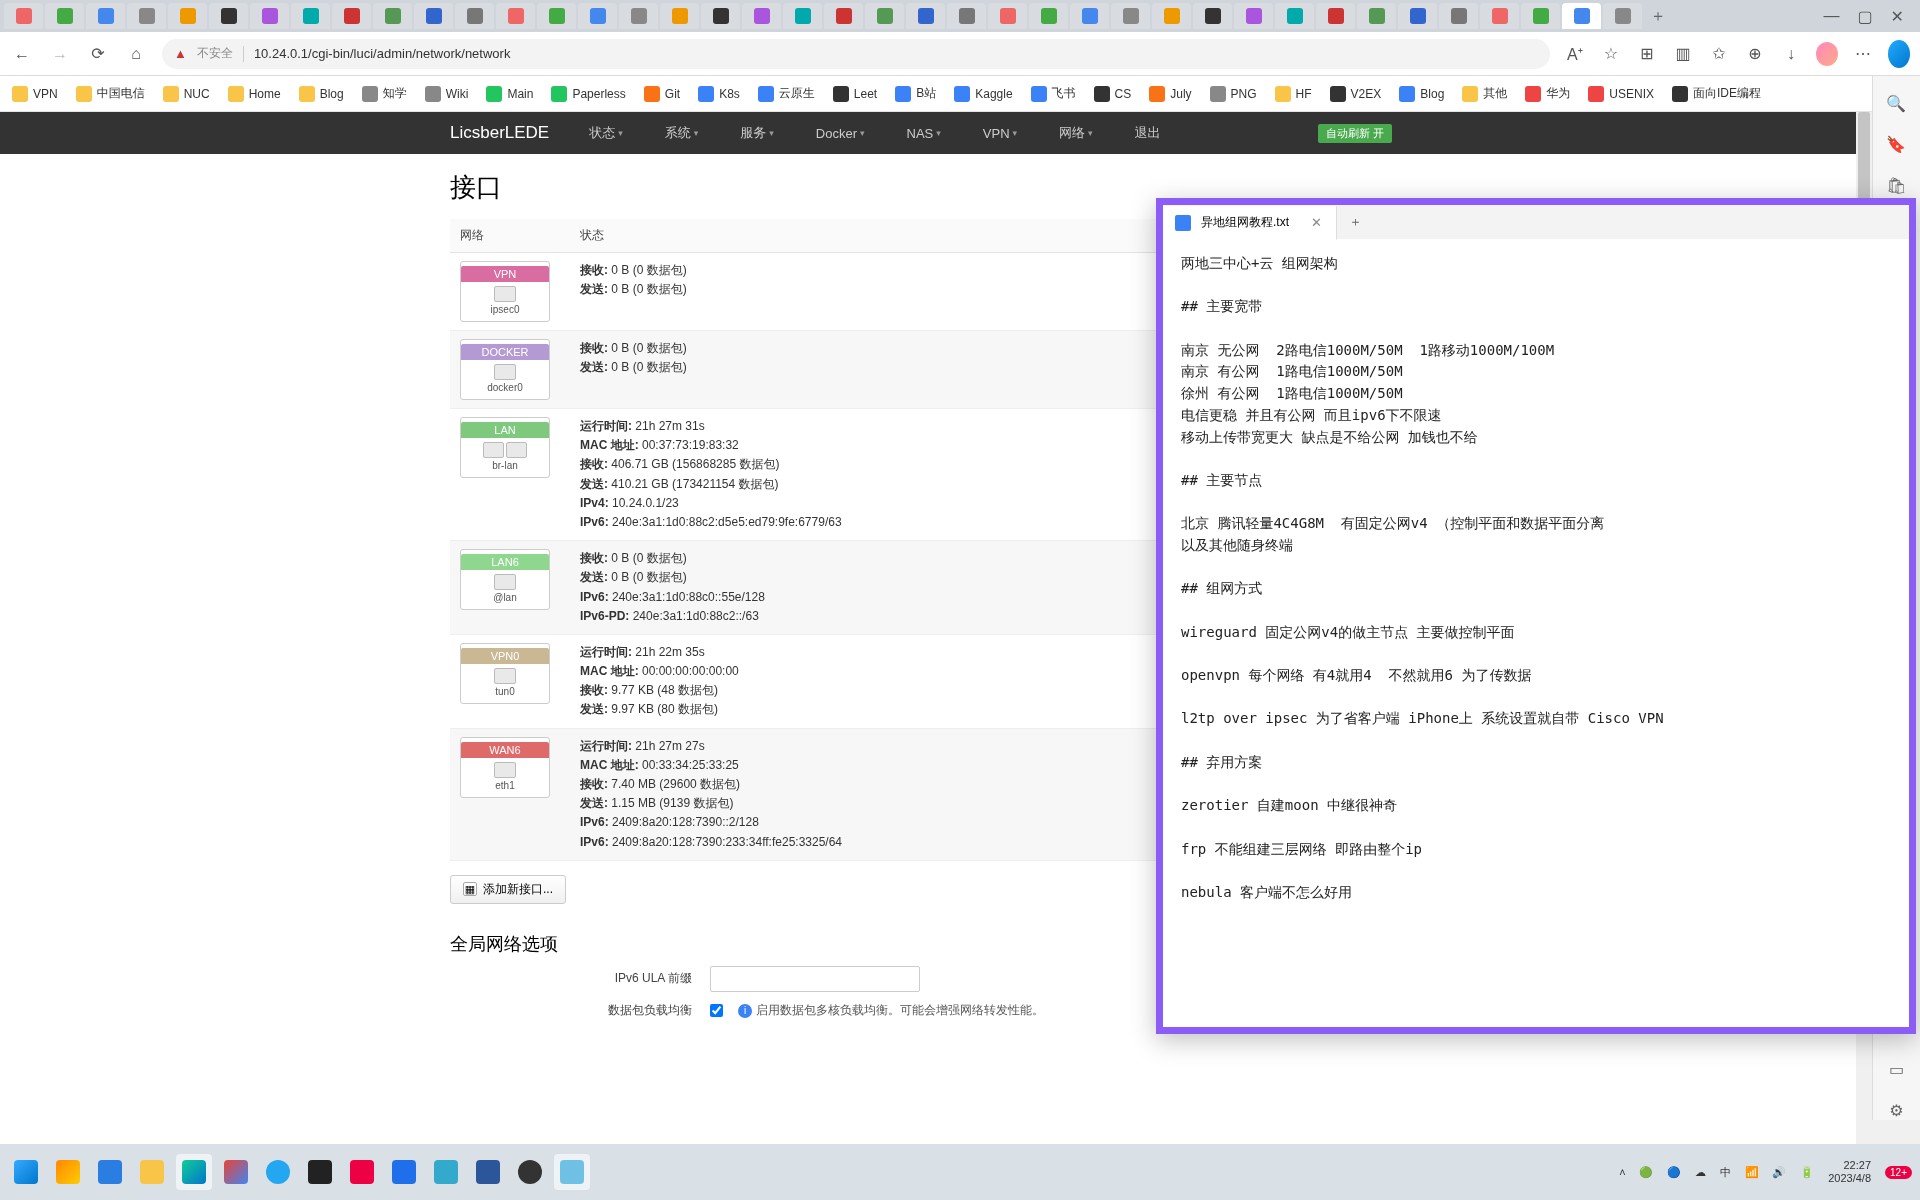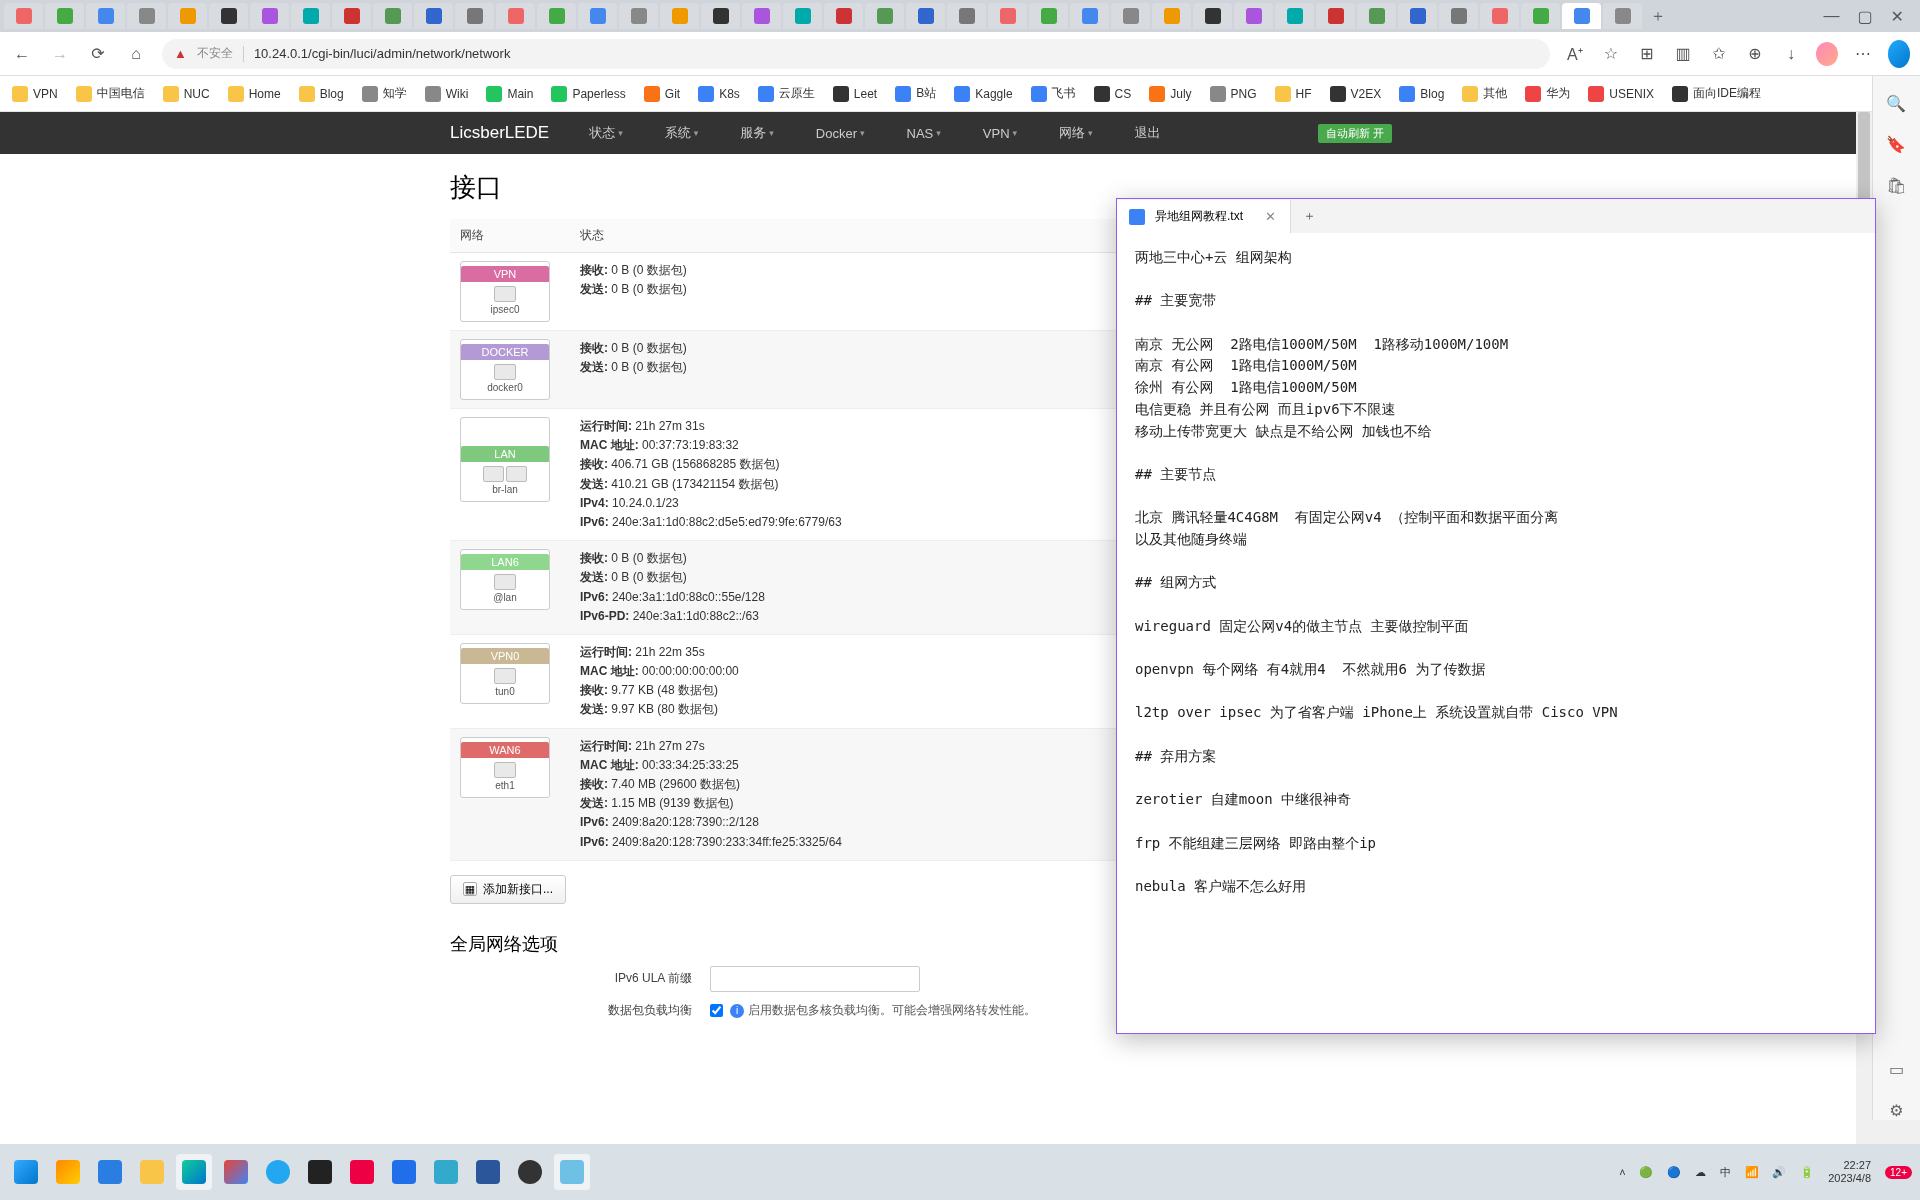--- a/index.html
+++ b/index.html
@@ -63,44 +63,44 @@
 .iface-badge { width: 90px; text-align: center; }
 .badge-name { display: block; padding: 2px 0; font-size: 11px; color: #fff; border-radius: 2px 2px 0 0; }
 .badge-box { border: 1px solid #ccc; border-radius: 3px; padding: 4px 0 6px; background: #fff; }
 .badge-ico { width: 22px; height: 16px; margin: 4px auto 2px; background: #e9e9e9; border: 1px solid #bbb; border-radius: 2px; position: relative; }
 .badge-ico.dual { width: 44px; display: flex; gap: 2px; border: none; background: none; }
 .badge-ico.dual span { flex:1; background:#e9e9e9; border:1px solid #bbb; border-radius:2px; }
 .badge-dev { font-size: 10px; color: #555; }
 
 .c-vpn { background: #d96ca0; }
 .c-docker { background: #b49ad4; }
-.c-lan { background: #7fc97f; margin-top: 24px; }
+.c-lan { background: #7fc97f; }
 .c-lan6 { background: #8fd68f; }
 .c-vpn0 { background: #c9b893; }
 .c-wan6 { background: #de6a6a; }
 
 .status-line { line-height: 1.6; color: #333; }
 .status-line b { font-weight: 600; }
 
 .act-btns { white-space: nowrap; }
 .btn { display: inline-flex; align-items: center; gap: 6px; padding: 5px 14px; font-size: 12px; border: 1px solid #ccc; background: linear-gradient(#fff,#f2f2f2); border-radius: 3px; margin-right: 4px; cursor: pointer; }
 .btn .dot-g { width: 10px; height: 10px; border-radius: 50%; background: #5fbb5f; display: inline-block; }
 .btn .dot-r { width: 10px; height: 10px; border-radius: 50%; background: #d94b4b; display: inline-block; }
 
 .add-btn { margin-top: 14px; display: inline-flex; align-items: center; gap: 6px; padding: 5px 12px; border: 1px solid #ccc; background: linear-gradient(#fff,#f0f0f0); border-radius: 3px; font-size: 12px; cursor: pointer; }
 
 .global-sec { margin-top: 28px; }
 .form-row { display: flex; align-items: center; margin: 10px 0; font-size: 12px; }
 .form-row label { width: 260px; text-align: right; padding-right: 18px; color: #444; }
 .form-row input[type=text] { width: 210px; height: 26px; border: 1px solid #ccc; border-radius: 2px; padding: 0 6px; }
-.form-hint { font-size: 12px; color: #555; margin-left: 7px; }
+.form-hint { font-size: 12px; color: #555; margin-left: 15px; }
 .hint-ico { display:inline-block; width:14px; height:14px; border-radius:50%; background:#3b82f6; color:#fff; font-size:10px; text-align:center; line-height:14px; margin-right:4px; }
 
 
-.notepad { position: absolute; left: 1116px; top: 198px; width: 760px; height: 836px; background: #fff; border: 1px solid #8b5cf6; box-shadow: 0 6px 24px rgba(0,0,0,.25); display: flex; flex-direction: column; font-size: 13px; }
+.notepad { position: absolute; left: 1156px; top: 198px; width: 760px; height: 836px; background: #fff; border: 7px solid #8b5cf6; box-shadow: 0 6px 24px rgba(0,0,0,.25); display: flex; flex-direction: column; font-size: 13px; }
 .np-titlebar { height: 34px; background: #f3f3f3; display: flex; align-items: center; }
 .np-tab { height: 34px; display: flex; align-items: center; gap: 10px; padding: 0 14px 0 12px; background: #fff; border-right: 1px solid #ddd; border-bottom: 1px solid #fff; position: relative; top: 1px; }
 .np-tab-ico { width: 16px; height: 16px; background: #3b82f6; border-radius: 2px; }
 .np-tab-title { font-size: 12px; }
 .np-tab-x { color: #888; font-size: 13px; margin-left: 12px; }
 .np-newtab { padding: 0 12px; color: #666; }
 .np-menu { height: 30px; display: flex; align-items: center; gap: 28px; padding: 0 16px; font-size: 13px; border-bottom: 1px solid #e5e5e5; }
 .np-body { flex: 1; padding: 14px 18px; font-family: Consolas, "Microsoft YaHei", monospace; font-size: 14px; line-height: 1.55; color: #222; white-space: pre-wrap; overflow: hidden; }
 .np-status { height: 28px; border-top: 1px solid #e5e5e5; display: flex; align-items: center; padding: 0 14px; font-size: 12px; color: #555; }
 

